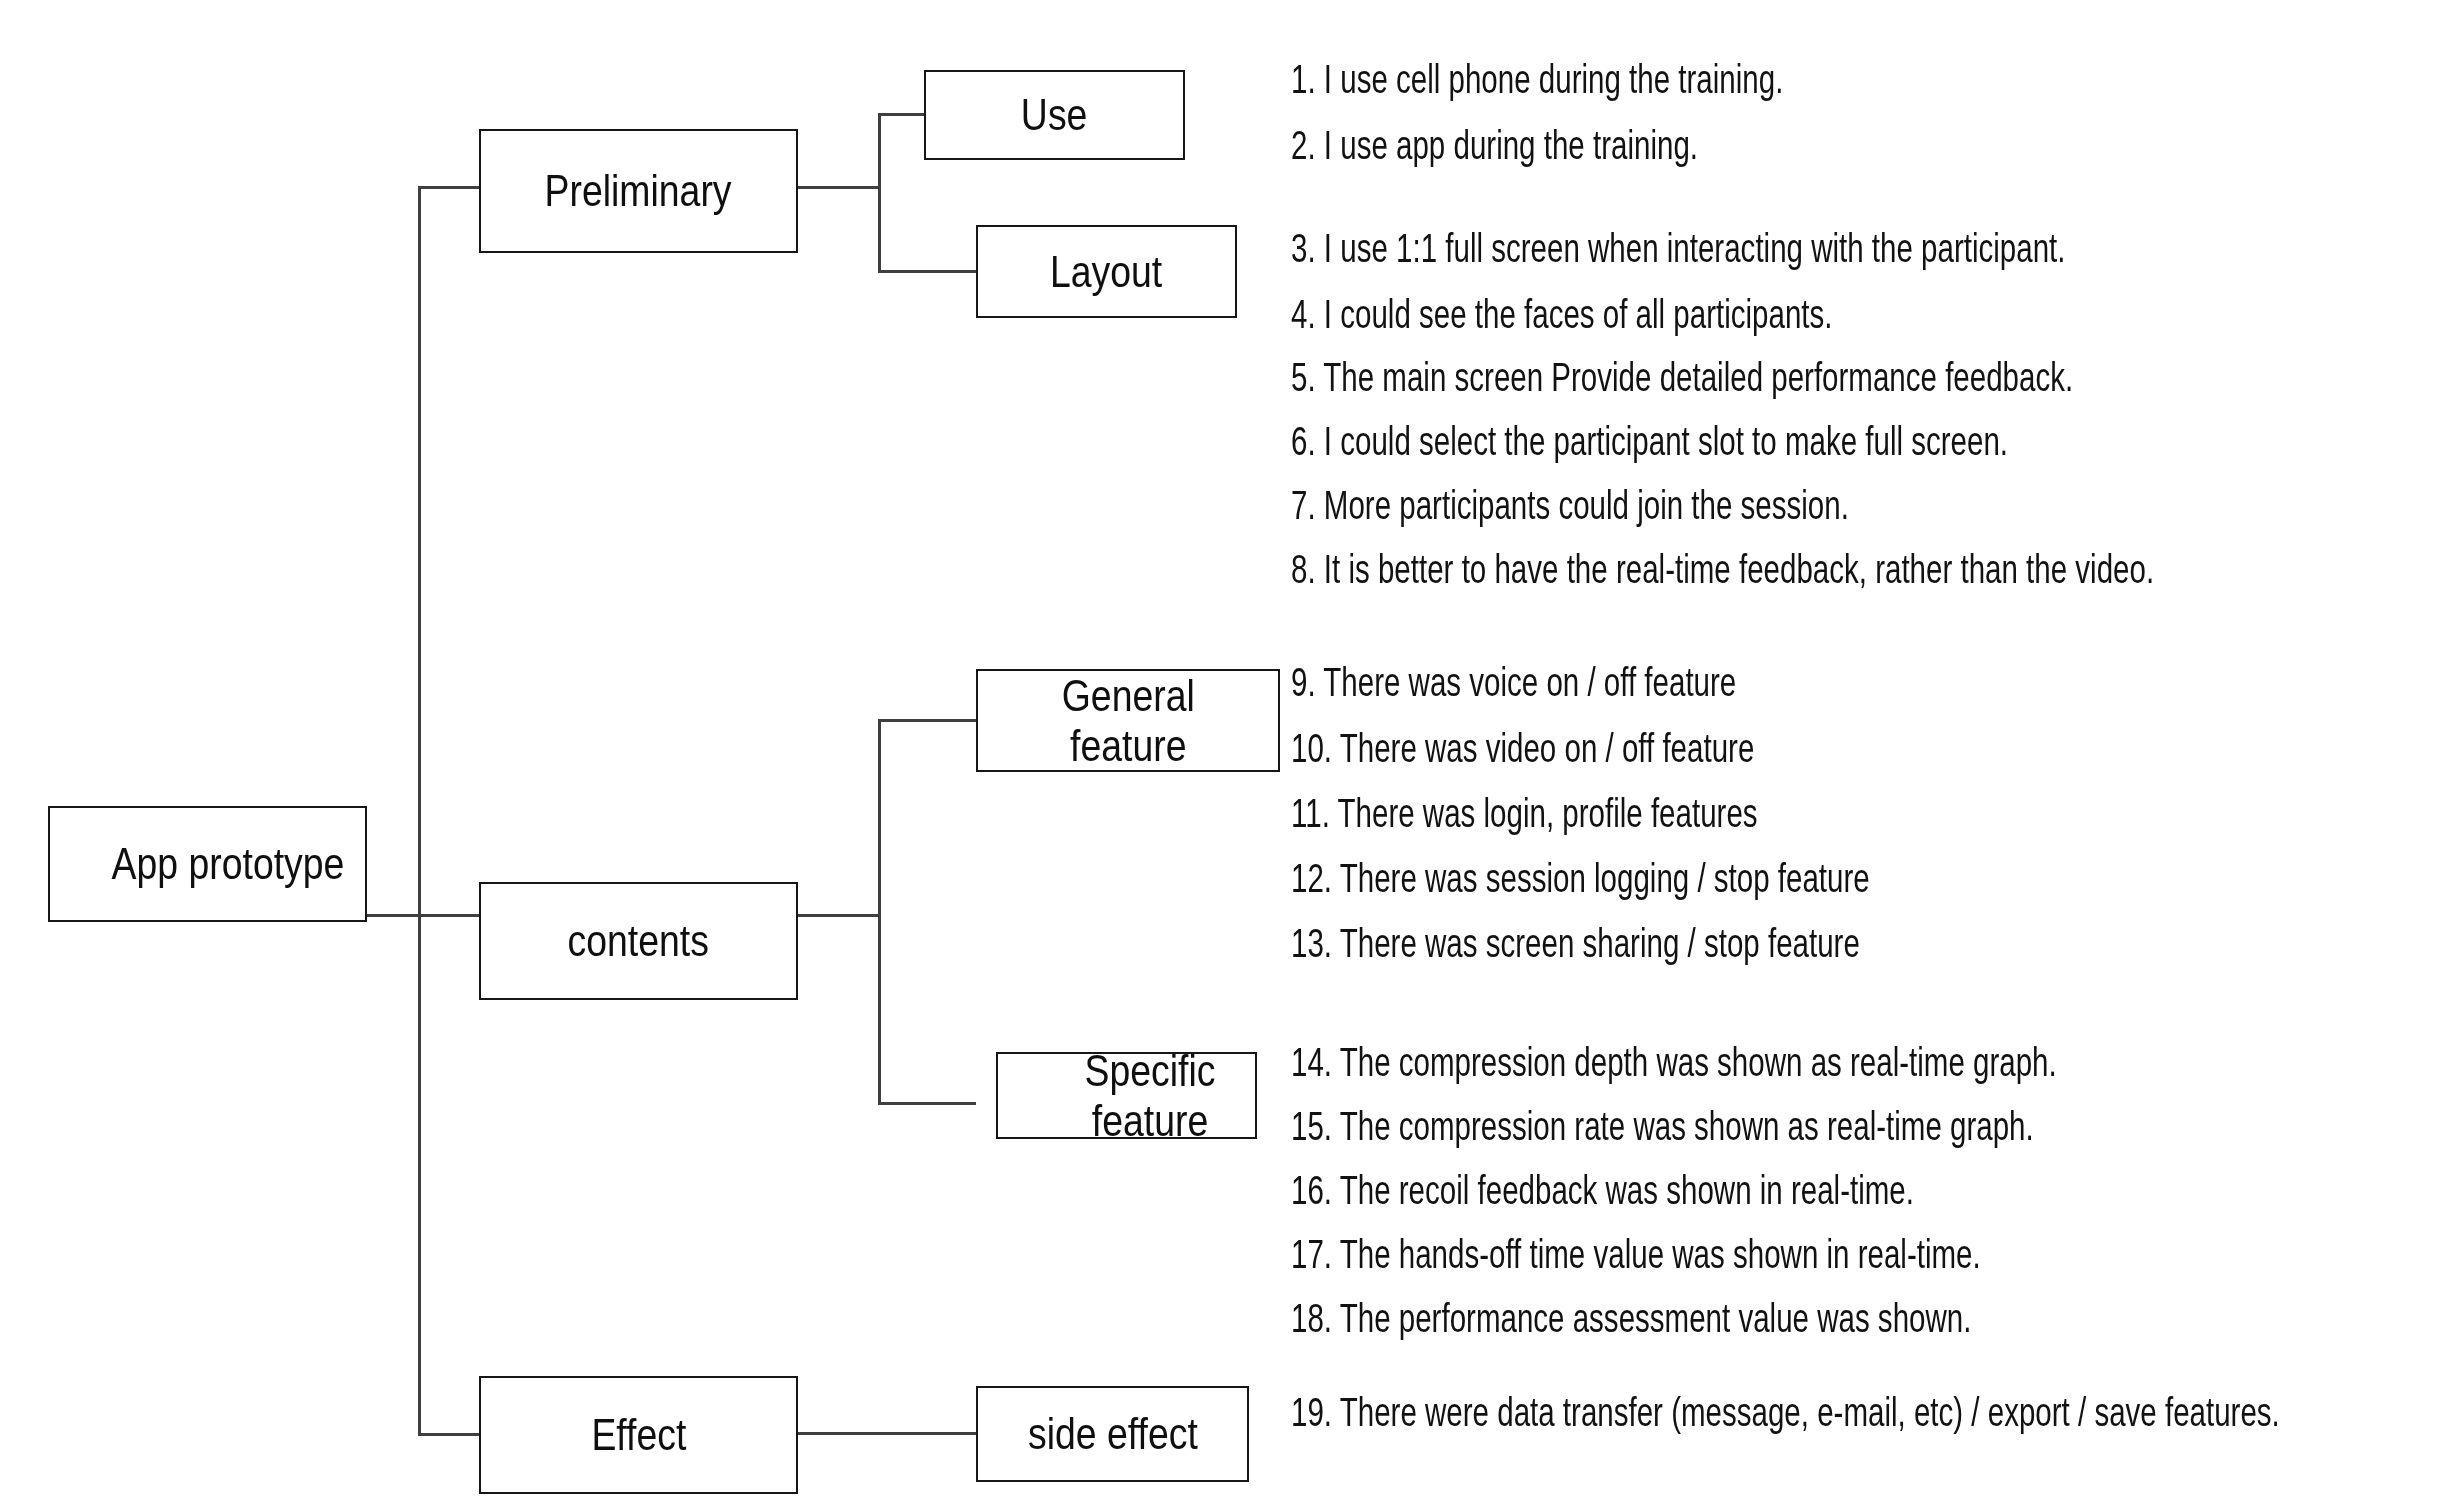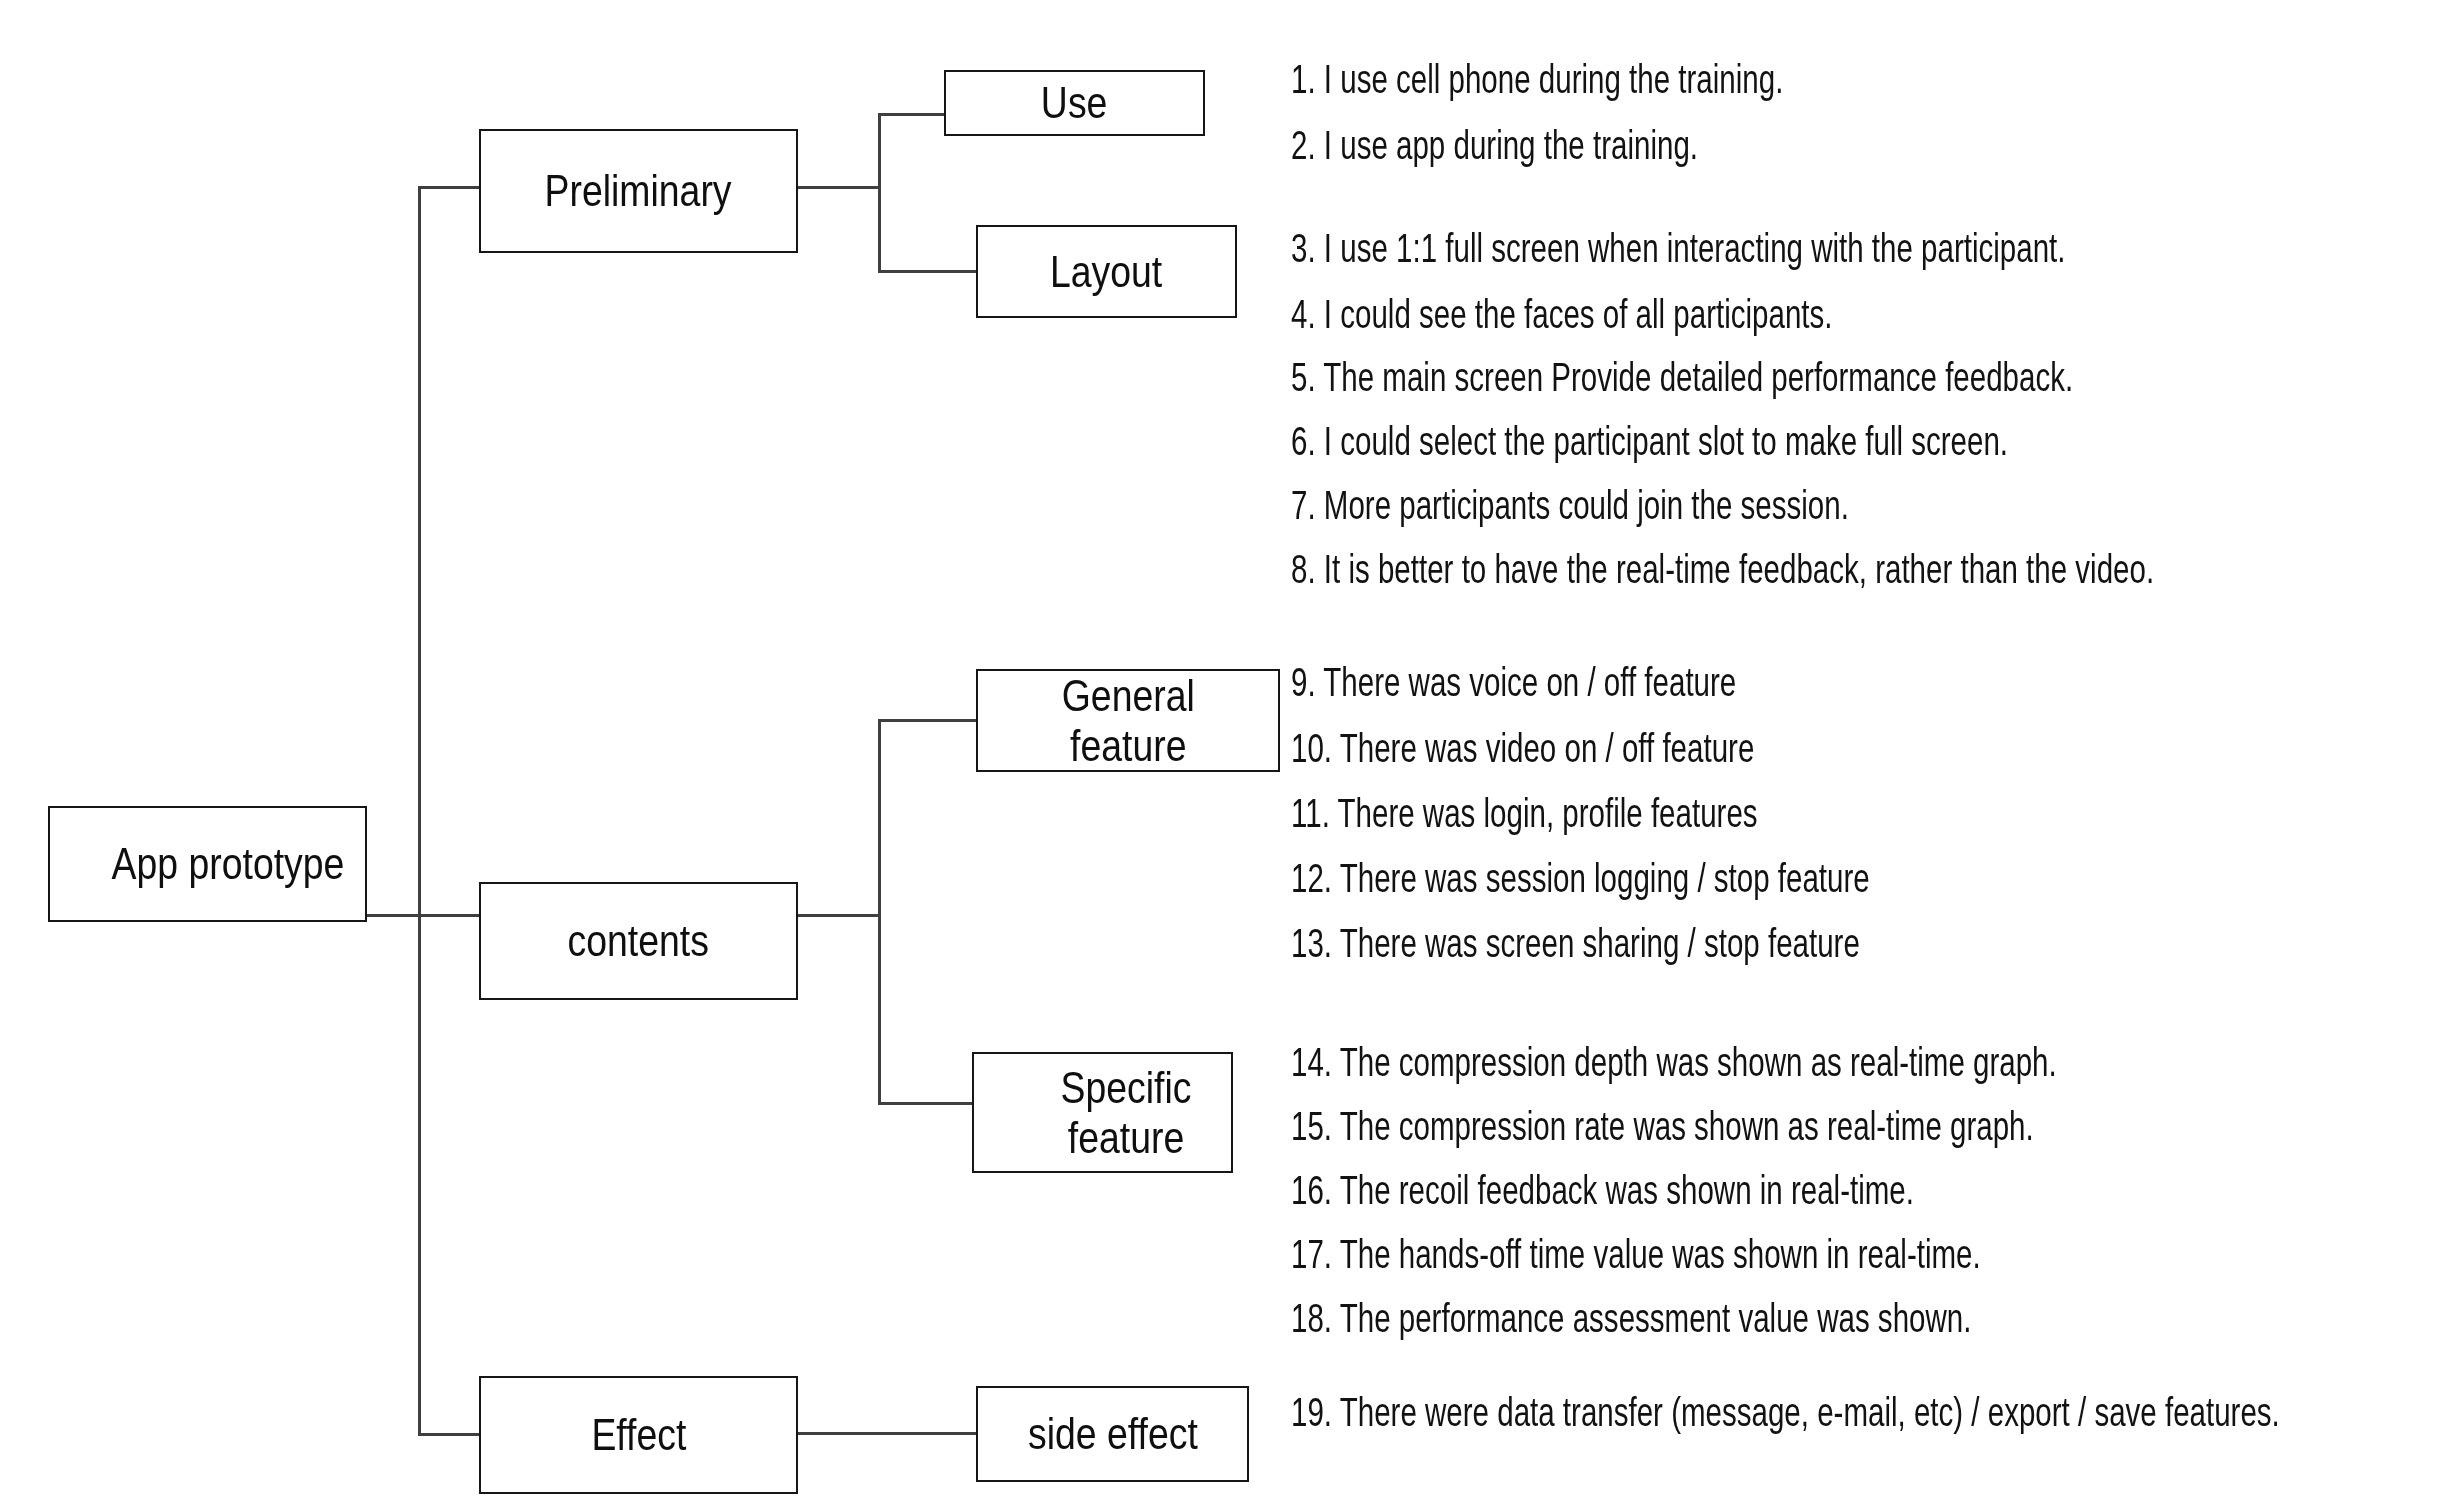--- a/index.html
+++ b/index.html
@@ -73,31 +73,31 @@
   <div class="node" style="left:479px;top:129px;width:319px;height:124px;">
     <span class="lbl">Preliminary</span>
   </div>
   <div class="node" style="left:479px;top:858px;width:319px;height:118px;margin-top:24px;">
     <span class="lbl">contents</span>
   </div>
   <div class="node" style="left:479px;top:1376px;width:319px;height:118px;">
     <span class="lbl">Effect</span>
   </div>
 
-  <div class="node" style="left:944px;top:70px;width:261px;height:66px;">
+  <div class="node" style="left:924px;top:70px;width:261px;height:90px;">
     <span class="lbl">Use</span>
   </div>
   <div class="node" style="left:976px;top:225px;width:261px;height:93px;">
     <span class="lbl">Layout</span>
   </div>
   <div class="node" style="left:976px;top:669px;width:304px;height:103px;">
     <span class="lbl">General
 feature</span>
   </div>
-  <div class="node" style="left:972px;top:1052px;width:261px;height:121px;padding-left:47px;">
+  <div class="node" style="left:996px;top:1052px;width:261px;height:87px;padding-left:47px;">
     <span class="lbl">Specific
 feature</span>
   </div>
   <div class="node" style="left:976px;top:1386px;width:273px;height:96px;">
     <span class="lbl">side effect</span>
   </div>
 
   <div class="stmt" style="top:57px;">1. I use cell phone during the training.</div>
   <div class="stmt" style="top:123px;">2. I use app during the training.</div>
   <div class="stmt" style="top:226px;">3. I use 1:1 full screen when interacting with the participant.</div>

